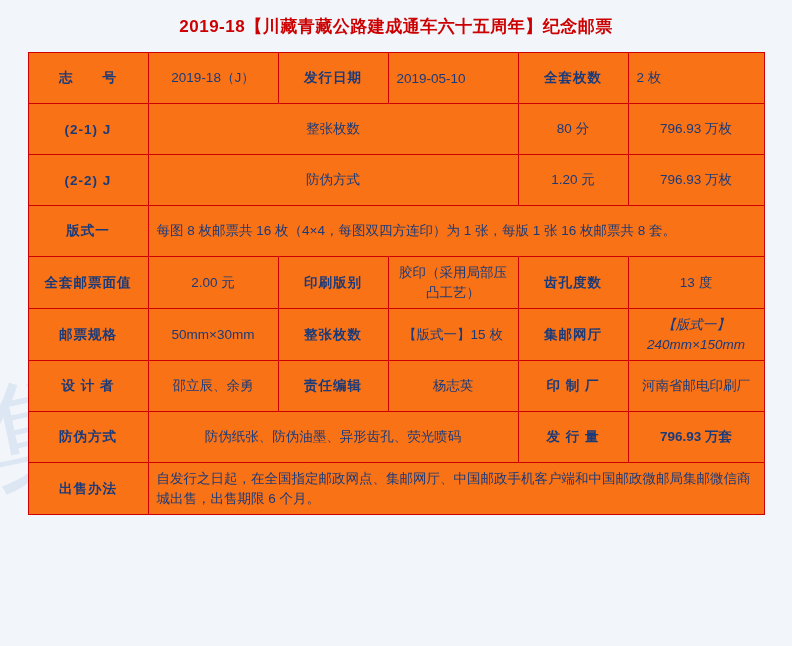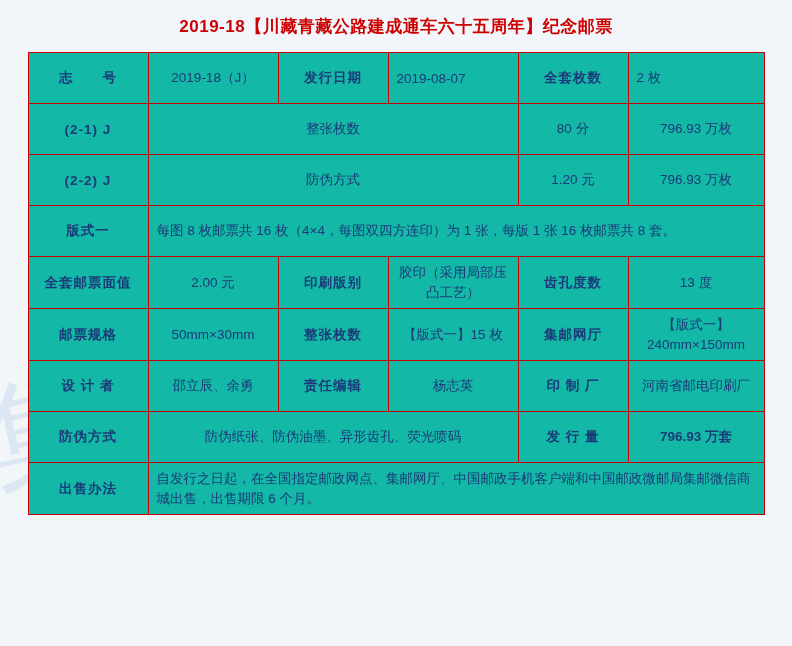--- a/index.html
+++ b/index.html
@@ -43,42 +43,42 @@
     color: #cc0000;
     font-family: "Liberation Sans", sans-serif;
     margin-top: 15px;
     margin-bottom: 14px;
     letter-spacing: 0.5px;
   }
   table.stamp {
     border-collapse: collapse;
     width: 736px;
     margin: 0 auto;
-    background: #14b8a6;
+    background: #f97316;
     table-layout: fixed;
   }
   table.stamp td {
     border: 1px solid #cc0000;
     font-size: 13.5px;
     padding: 6px 8px;
     vertical-align: middle;
     color: #1a3a7a;
     height: 38px;
     font-family: "Liberation Sans", sans-serif;
   }
   .lbl {
     color: #cc0000;
     font-weight: bold;
     text-align: center;
     letter-spacing: 1px;
   }
   .val-blue { color: #1a4a9c; }
   .val-red { color: #cc0000; }
   .val-magenta { color: #cc00aa; font-weight: normal; text-align: center; }
-  .val-green { color: #1b7a2f; }
+  .val-green { color: #1b7a2f; font-style: italic; }
   .val-green-b { color: #1b7a2f; font-weight: normal; }
   .right { text-align: right; }
   .tall { height: 48px; text-align: center; }
   .taller { height: 52px; }
   .two-line { line-height: 1.45; margin-left: 16px; }
 </style>
 </head>
 <body>
 
 <div class="watermark">集邮资讯</div>
@@ -94,21 +94,21 @@
       <col style="width:110px">
       <col style="width:130px">
       <col style="width:110px">
       <col style="width:136px">
     </colgroup>
     <tbody>
       <tr>
         <td class="lbl">志　　号</td>
         <td class="val-magenta">2019-18（J）</td>
         <td class="lbl">发行日期</td>
-        <td class="val-blue">2019-08-07</td>
+        <td class="val-blue">2019-05-10</td>
         <td class="lbl">全套枚数</td>
         <td class="val-blue">2 枚</td>
       </tr>
 
       <tr>
         <td class="lbl tall">(2-1) J</td>
         <td class="val-blue tall" colspan="3">整张枚数</td>
         <td class="val-red right tall">80 分</td>
         <td class="val-red tall">796.93 万枚</td>
       </tr>

